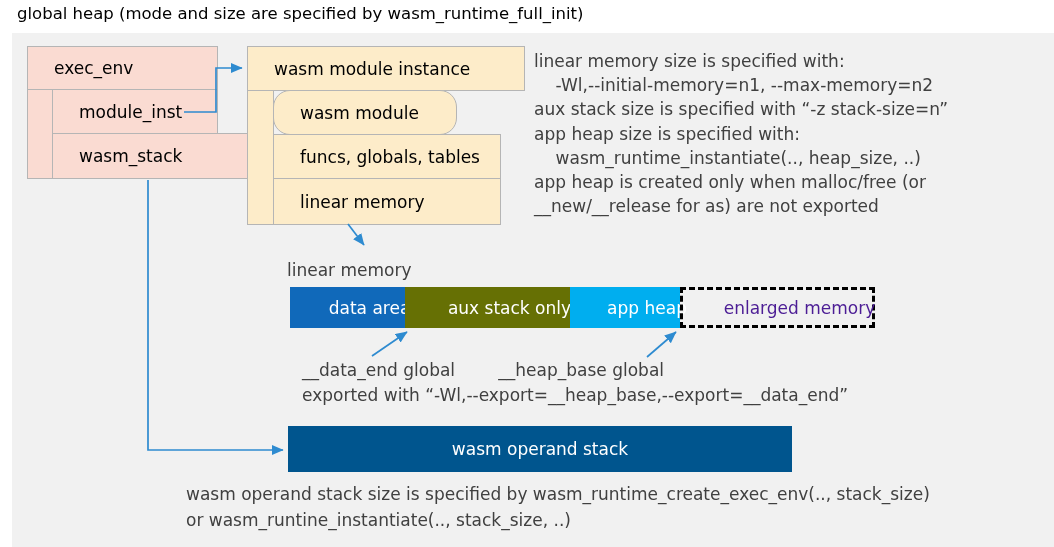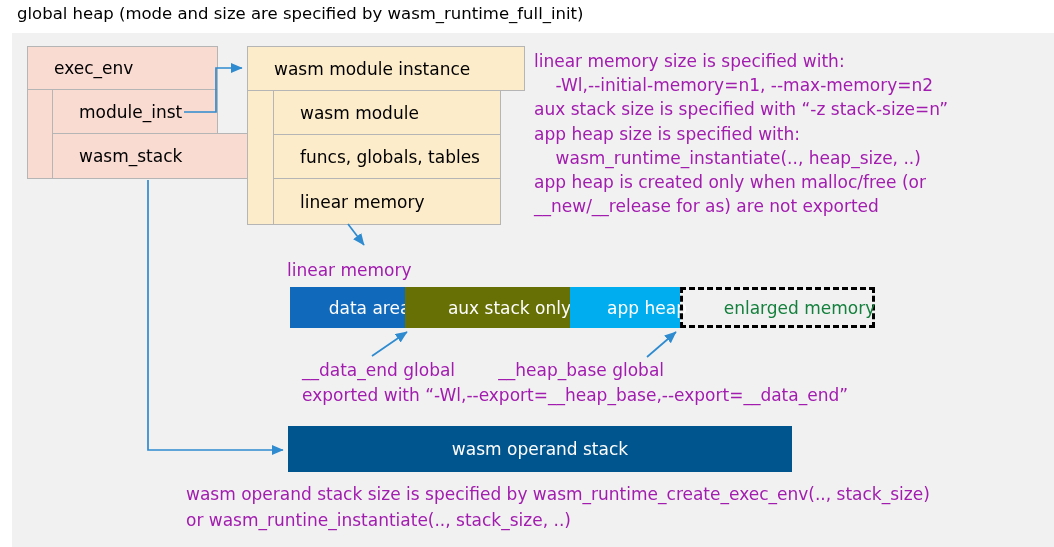--- a/index.html
+++ b/index.html
@@ -52,29 +52,29 @@
                  background: #fadbd2; border: 1px solid #b5b5b5; box-sizing: border-box;
                  position: absolute; }
   .exec-r1     { left: 52px;  top: 89px;  width: 166px; height: 45px; }
   .exec-r2     { left: 52px;  top: 133px; width: 198px; height: 46px; }
 
   
   .mi-head     { left: 247px; top: 46px;  width: 278px; height: 45px; }
   .mi-gutter   { left: 247px; top: 90px;  width: 27px;  height: 135px;
                  background: #fdecc9; border: 1px solid #b5b5b5; box-sizing: border-box;
                  position: absolute; }
-  .mi-r1       { left: 273px; top: 90px;  width: 228px; height: 45px; }
+  .mi-r1       { left: 273px; top: 90px;  width: 184px; height: 45px; border-radius: 17px; }
   .mi-r2       { left: 273px; top: 134px; width: 228px; height: 45px; }
   .mi-r3       { left: 273px; top: 178px; width: 228px; height: 47px; }
 
   
   .textblock {
     position: absolute;
     font-size: 17px;
-    color: #a21caf;
+    color: #404040;
     line-height: 24.2px;
     white-space: pre;
   }
   .notes-right { left: 534px; top: 49px; }
   .mem-caption { left: 287px; top: 258px; font-size: 17px; }
   .globals-note { left: 302px; top: 358px; line-height: 25px; }
   .bottom-note { left: 186px; top: 481px; line-height: 26px; }
 
   
   .membar {
@@ -90,21 +90,21 @@
     justify-content: center;
     color: #ffffff;
     font-size: 17px;
     white-space: nowrap;
     box-sizing: border-box;
     padding-left: 44px;
   }
   .seg-dashed {
     border: 3px dashed #000000;
     background: transparent;
-    color: #15803d;
+    color: #4c1d95;
   }
 
   
   .opstack {
     position: absolute;
     left: 288px;
     top: 426px;
     width: 504px;
     height: 46px;
     background: #00558e;

